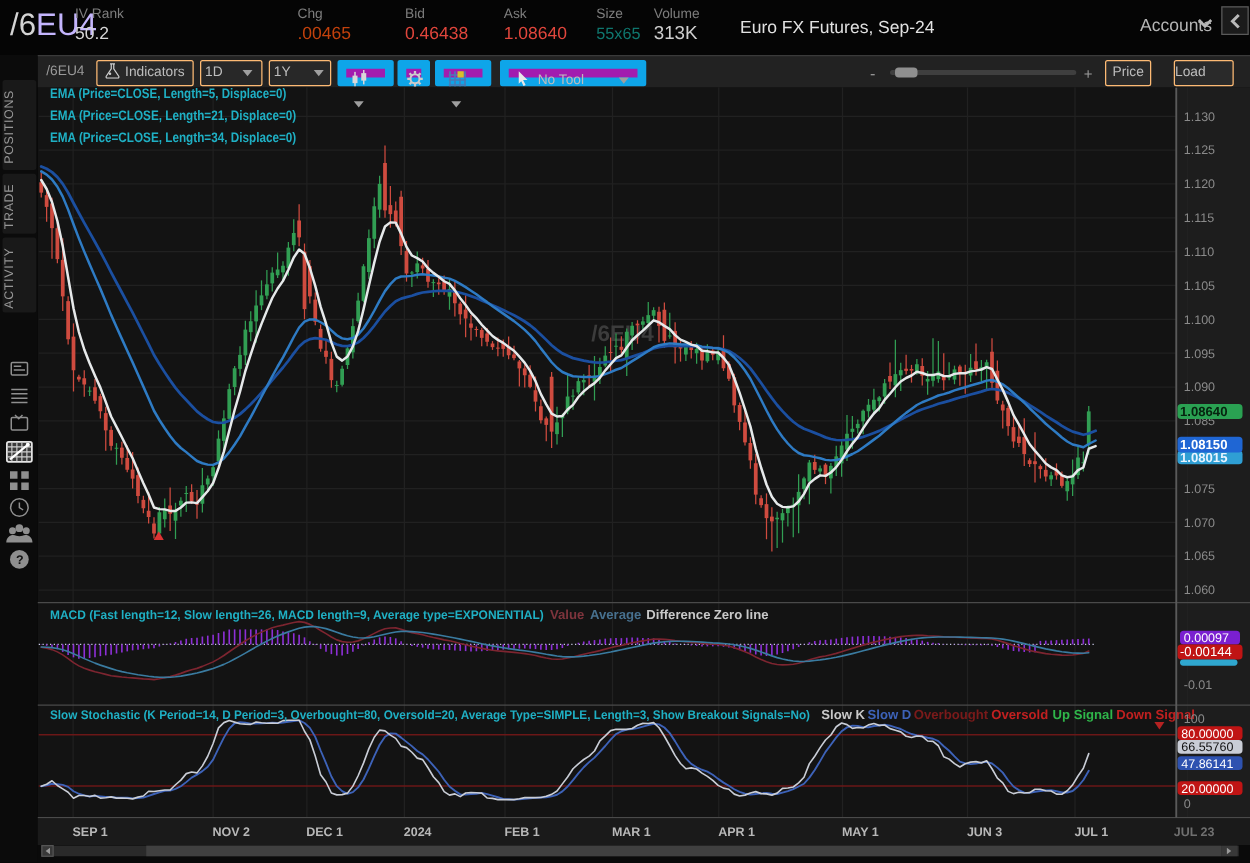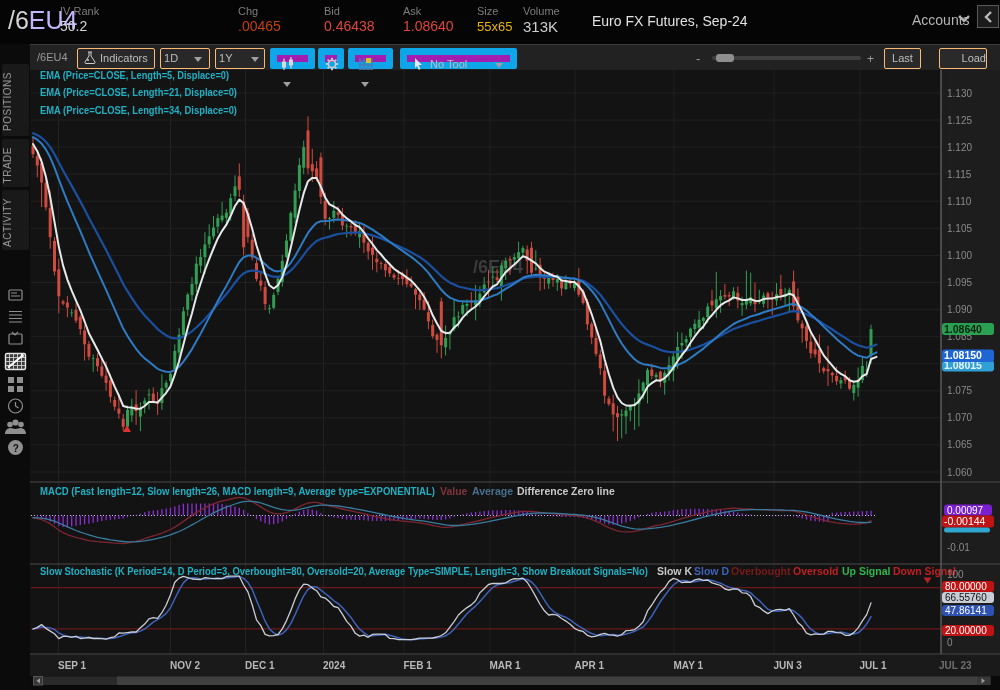--- a/index.html
+++ b/index.html
@@ -36,21 +36,21 @@
  <div class="q" style="left:324px;width:70px">
       <div class="l">Bid</div>
       <div class="v red">0.46438</div>
     </div>
  <div class="q" style="left:403px;width:70px">
       <div class="l">Ask</div>
       <div class="v red">1.08640</div>
     </div>
  <div class="q" style="left:477px;width:60px">
       <div class="l">Size</div>
-      <div class="v" style="color:#eab308;font-size:13px">55x65</div>
+      <div class="v" style="color:#0f766e;font-size:13px">55x65</div>
     </div>
  <div class="q" style="left:523px;width:60px">
       <div class="l">Volume</div>
       <div class="v" style="font-size:15px;color:#cfcfcf">313K</div>
     </div>
  <div class="desc">Euro FX Futures, Sep-24</div>
  <div class="accounts">Accounts</div>
     <svg style="position:absolute;left:958px;top:15px" width="12" height="8">
       <path d="M1,1 L6,6 L11,1" stroke="#b5b5b5" stroke-width="2.2" fill="none"></path>
     </svg>
@@ -151,22 +151,22 @@
         <rect x="8" y="1" width="5" height="5" fill="#d8c02a"></rect>
       </svg><span class="arrow"></span></div>
  <div class="btn flat" style="left:370px;width:117px"><svg width="11" height="13" viewBox="0 0 11 13" style="vertical-align:-2px;margin-left:6px">
         <path d="M2,1 L9,8 L5.5,8 L7.5,12 L5.8,12.8 L4,9 L2,11 Z" fill="#e8e8e8"></path>
       </svg>&nbsp; No Tool<span class="arrow" style="margin-left:28px"></span></div>
  <div style="position:absolute;left:666px;top:6px;color:#9a9a9a;font-size:13px">-</div>
  <div class="zoomtrack">
       <div class="zoomthumb"></div>
     </div>
  <div style="position:absolute;left:837px;top:7px;color:#9a9a9a;font-size:12px">+</div>
- <div class="btn" style="left:854px;width:37px;text-align:center;background:#2a2a2a">Last</div>
- <div class="btn" style="left:909px;width:48px;text-align:right;background:#2a2a2a">Load</div>
+ <div class="btn" style="left:854px;width:37px;text-align:center;background:#2a2a2a">Price</div>
+ <div class="btn" style="left:909px;width:48px;text-align:left;background:#2a2a2a">Load</div>
 </div>
 <svg width="1000" height="690" font-family="Liberation Sans, sans-serif" style="position:absolute;left:0;top:0">
     <rect x="30" y="70" width="970" height="620" fill="#131313"></rect>
     <rect x="941" y="70" width="59" height="584" fill="#1d1d1d"></rect>
     <line x1="58.5" y1="70" x2="58.5" y2="654" stroke="#212121" stroke-width="1"></line>
     <line x1="170.5" y1="70" x2="170.5" y2="654" stroke="#212121" stroke-width="1"></line>
     <line x1="245.5" y1="70" x2="245.5" y2="654" stroke="#212121" stroke-width="1"></line>
     <line x1="323.5" y1="70" x2="323.5" y2="654" stroke="#212121" stroke-width="1"></line>
     <line x1="404" y1="70" x2="404" y2="654" stroke="#212121" stroke-width="1"></line>
     <line x1="490" y1="70" x2="490" y2="654" stroke="#212121" stroke-width="1"></line>

